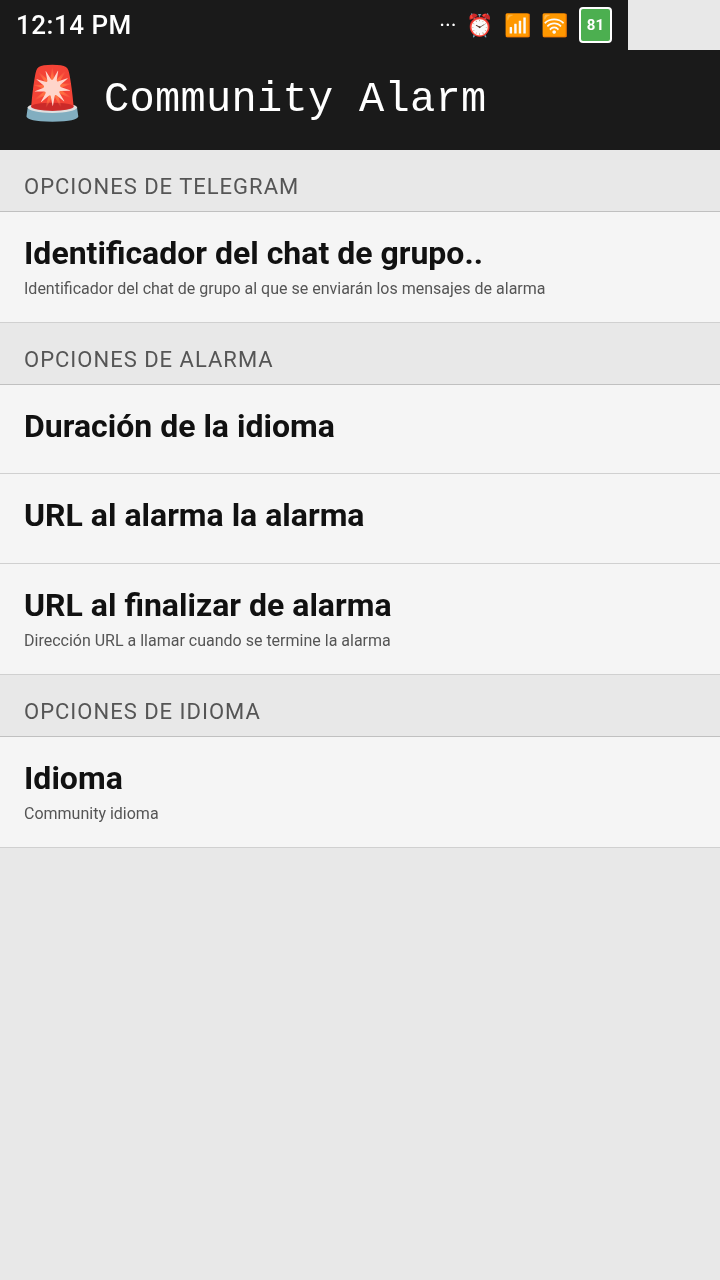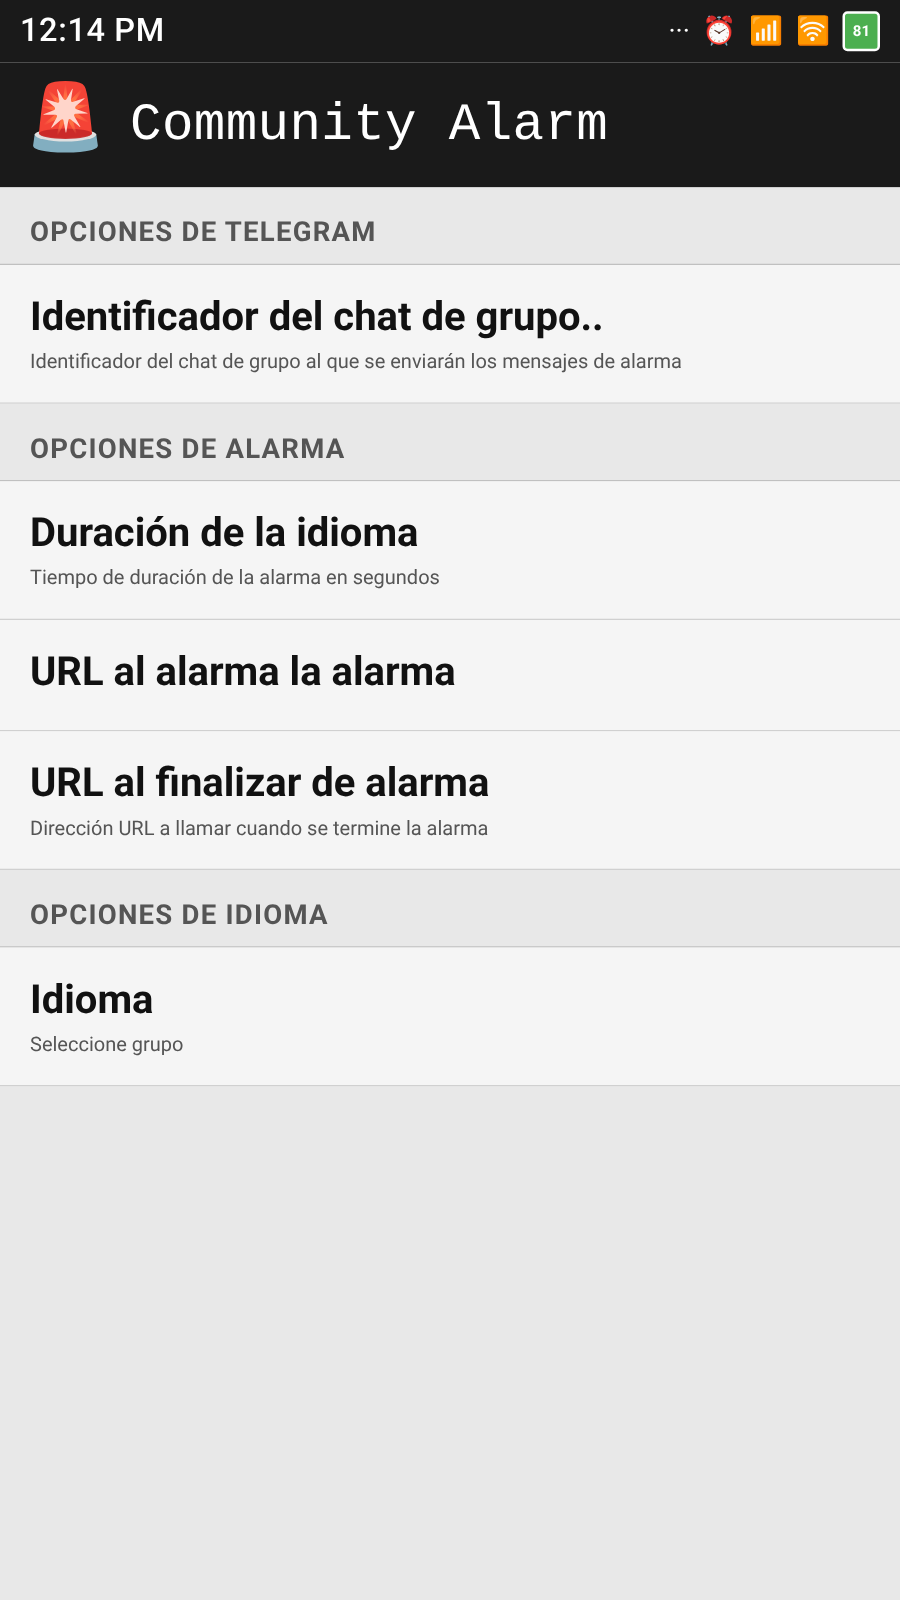--- a/index.html
+++ b/index.html
@@ -8,21 +8,21 @@
     body {
       width: 720px;
       min-height: 1280px;
       background: #e8e8e8;
       font-family: 'Roboto', Arial, sans-serif;
       font-size: 16px;
     }
 
     
     .status-bar {
-      width: 720px;
+      width: 628px;
       height: 50px;
       background: #1a1a1a;
       display: flex;
       align-items: center;
       justify-content: space-between;
       padding: 0 16px;
       color: #fff;
     }
     .status-time {
       font-size: 26px;
@@ -33,21 +33,21 @@
       display: flex;
       align-items: center;
       gap: 10px;
       font-size: 22px;
     }
     .battery-icon {
       display: inline-flex;
       align-items: center;
       background: #4caf50;
       color: #fff;
-      font-size: 12px;
+      font-size: 15px;
       font-weight: bold;
       border-radius: 4px;
       padding: 7px 6px;
       border: 2px solid #fff;
     }
 
     
     .app-bar {
       width: 720px;
       height: 100px;
@@ -77,21 +77,21 @@
       background: #e8e8e8;
     }
 
     
     .section-header {
       padding: 24px 24px 12px 24px;
       background: #e8e8e8;
     }
     .section-header-text {
       font-size: 22px;
-      font-weight: 700;
+      font-weight: 400;
       color: #555555;
       letter-spacing: 1px;
       text-transform: uppercase;
     }
 
     
     .setting-item {
       background: #f5f5f5;
       padding: 22px 24px 22px 24px;
       cursor: pointer;
@@ -138,28 +138,27 @@
 <div class="section-header"><span class="section-header-text">OPCIONES DE TELEGRAM</span></div>
     <div class="section-divider"></div>
     <div class="setting-item">
       <div class="setting-title">Identificador del chat de grupo..</div>
       <div class="setting-description">Identificador del chat de grupo al que se enviarán los mensajes de alarma</div>
     </div>
     <div class="section-header"><span class="section-header-text">OPCIONES DE ALARMA</span></div>
     <div class="section-divider"></div>
     <div class="setting-item">
       <div class="setting-title">Duración de la idioma</div>
-      <div class="setting-description">Tiempo de duración de la alarma en segundos</div>
     </div>
     <div class="setting-item">
       <div class="setting-title">URL al alarma la alarma</div>
     </div>
     <div class="setting-item">
       <div class="setting-title">URL al finalizar de alarma</div>
       <div class="setting-description">Dirección URL a llamar cuando se termine la alarma</div>
     </div>
     <div class="section-header"><span class="section-header-text">OPCIONES DE IDIOMA</span></div>
     <div class="section-divider"></div>
     <div class="setting-item">
       <div class="setting-title">Idioma</div>
-      <div class="setting-description">Seleccione grupo</div>
+      <div class="setting-description">Community idioma</div>
     </div>
   </div>
 
 </body></html>

